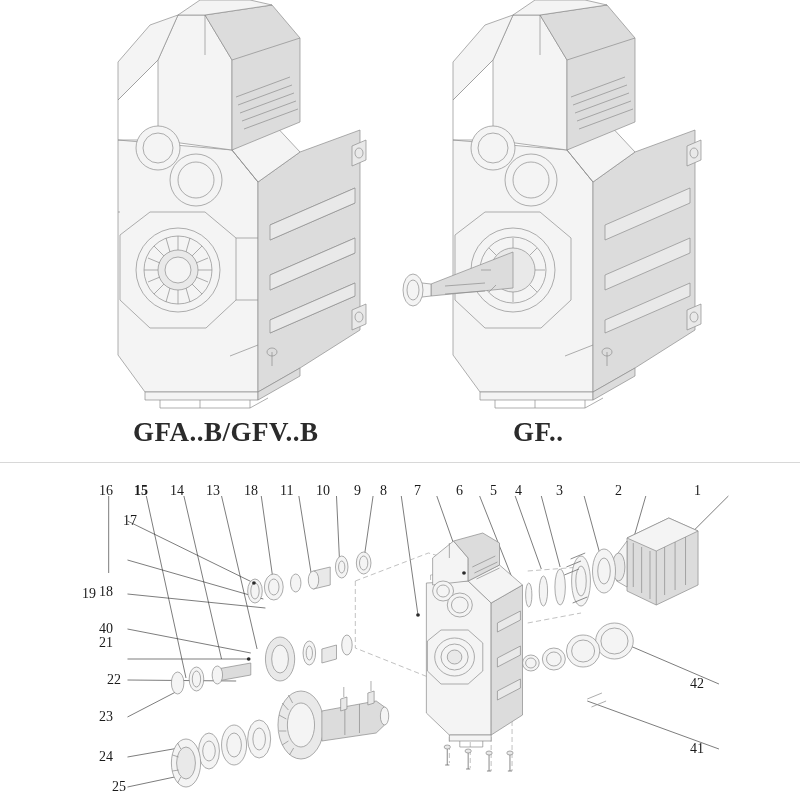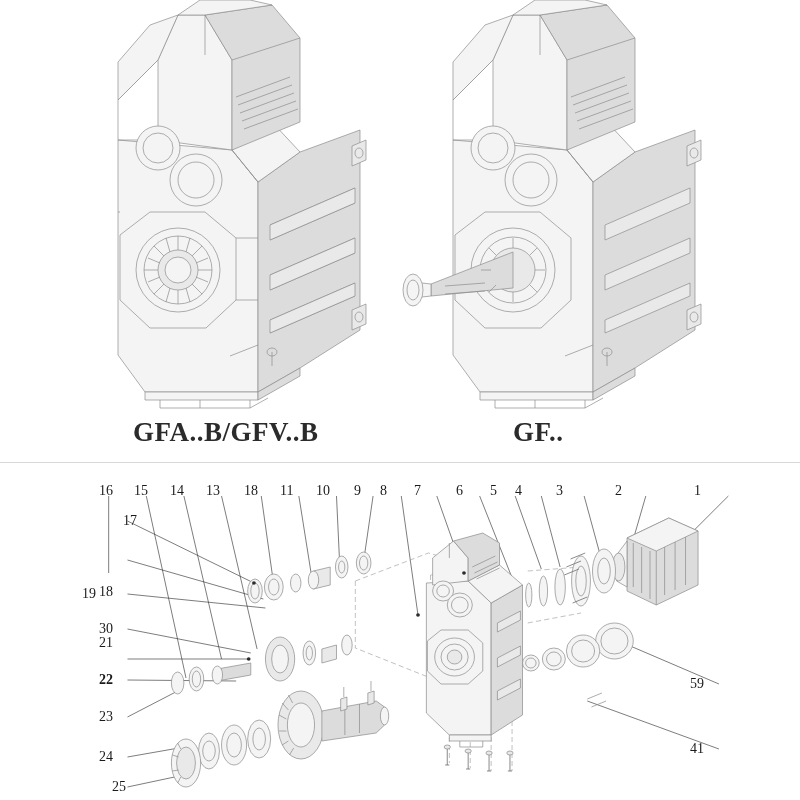--- a/index.html
+++ b/index.html
@@ -393,43 +393,43 @@
 
       <g class="dot">
         <circle cx="444" cy="110" r="1.8"></circle>
         <circle cx="400" cy="152" r="1.8"></circle>
         <circle cx="243" cy="120" r="1.8"></circle>
         <circle cx="238" cy="196" r="1.8"></circle>
       </g>
     </svg>
 
     <div class="callout-num" style="left:99px;  top:20px;">16</div>
-    <div class="callout-num" style="left:134px; top:20px;">15</div>
+    <div class="callout-num" style="left:134px; top:20px;font-weight:bold;">15</div>
     <div class="callout-num" style="left:170px; top:20px;">14</div>
     <div class="callout-num" style="left:206px; top:20px;">13</div>
     <div class="callout-num" style="left:244px; top:20px;">18</div>
     <div class="callout-num" style="left:280px; top:20px;">11</div>
     <div class="callout-num" style="left:316px; top:20px;">10</div>
     <div class="callout-num" style="left:354px; top:20px;">9</div>
     <div class="callout-num" style="left:380px; top:20px;">8</div>
     <div class="callout-num" style="left:414px; top:20px;">7</div>
     <div class="callout-num" style="left:456px; top:20px;">6</div>
     <div class="callout-num" style="left:490px; top:20px;">5</div>
     <div class="callout-num" style="left:515px; top:20px;">4</div>
     <div class="callout-num" style="left:556px; top:20px;">3</div>
     <div class="callout-num" style="left:615px; top:20px;">2</div>
     <div class="callout-num" style="left:694px; top:20px;">1</div>
 
     <div class="callout-num" style="left:99px; top:50px;margin-left:24px;">17</div>
     <div class="callout-num" style="left:99px; top:89px;margin-top:32px;">18</div>
     <div class="callout-num" style="left:82px; top:123px;">19</div>
-    <div class="callout-num" style="left:99px; top:158px;">30</div>
+    <div class="callout-num" style="left:99px; top:158px;">40</div>
     <div class="callout-num" style="left:99px; top:172px;">21</div>
-    <div class="callout-num" style="left:99px; top:209px;font-weight:bold;">22</div>
+    <div class="callout-num" style="left:107px; top:209px;">22</div>
     <div class="callout-num" style="left:99px; top:246px;">23</div>
     <div class="callout-num" style="left:99px; top:286px;">24</div>
     <div class="callout-num" style="left:104px; top:316px;margin-left:8px;">25</div>
 
-    <div class="callout-num" style="left:690px; top:213px;">59</div>
+    <div class="callout-num" style="left:690px; top:213px;">42</div>
     <div class="callout-num" style="left:690px; top:278px;text-align:right;">41</div>
   </div>
 
 </div>
 
 </body></html>

